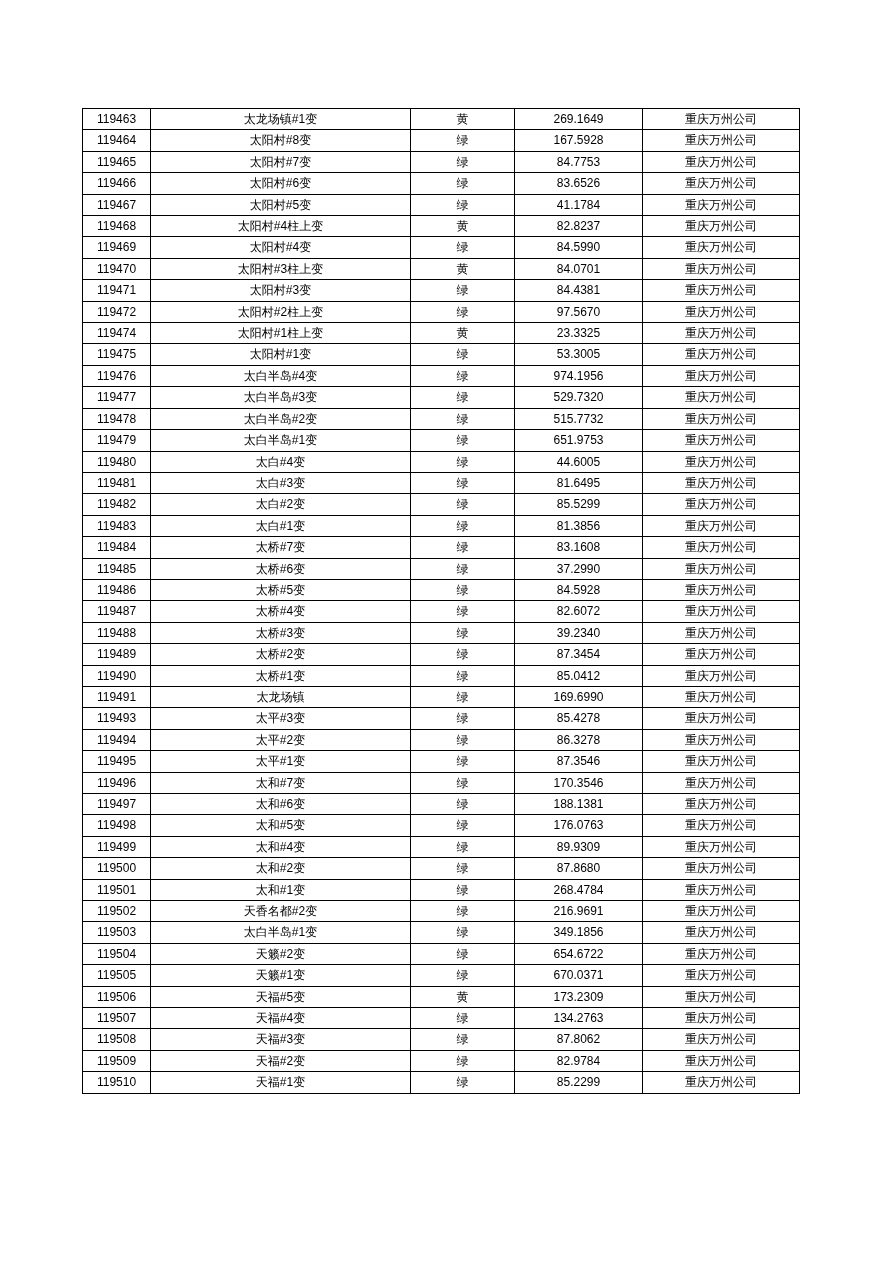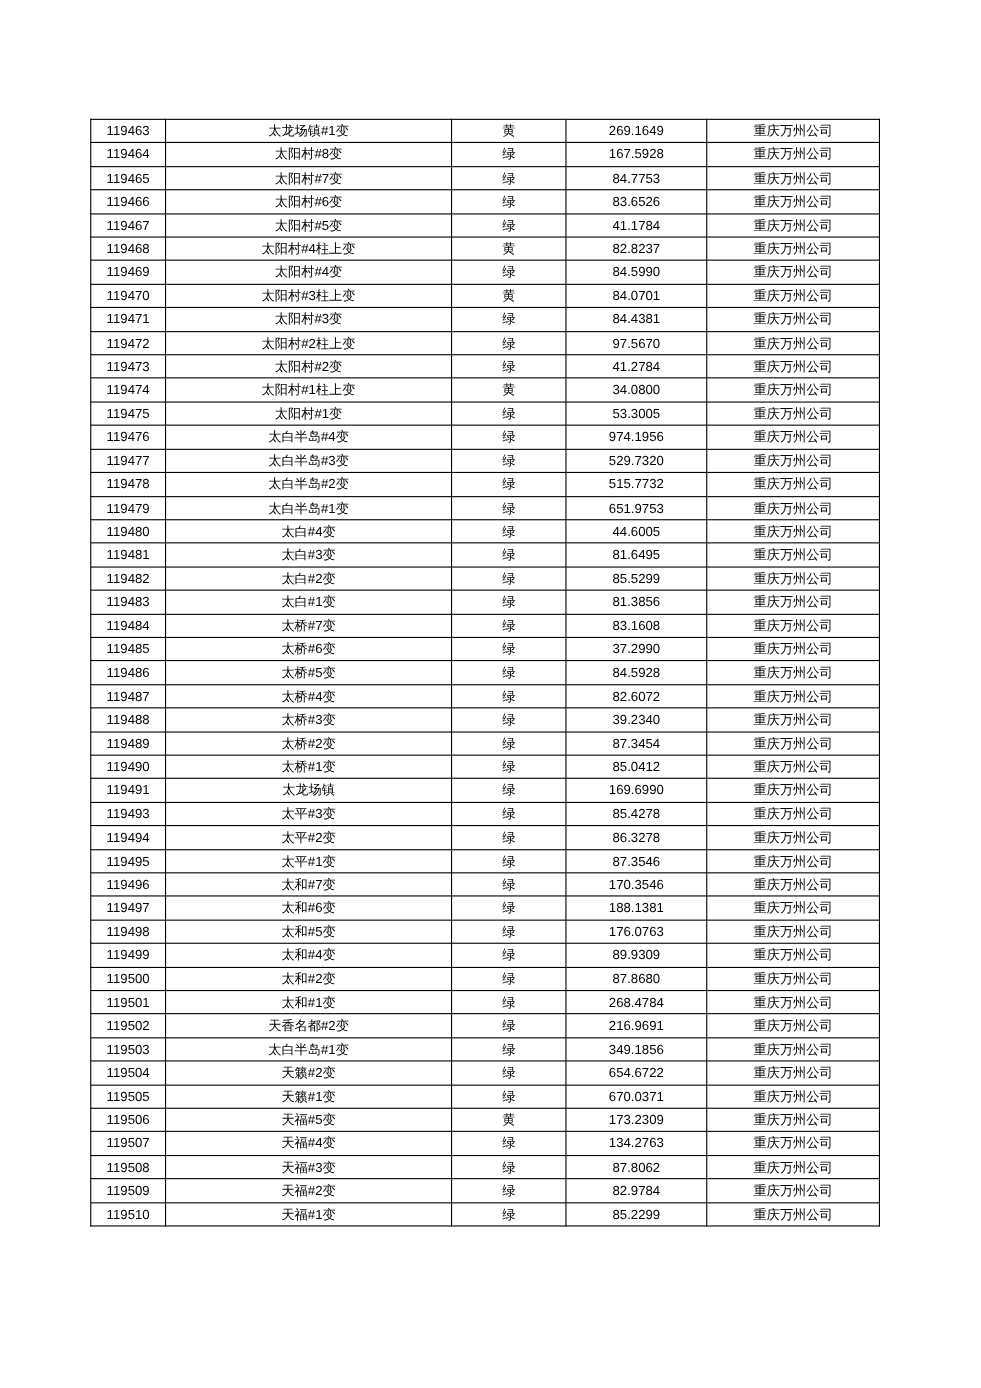--- a/index.html
+++ b/index.html
@@ -127,33 +127,26 @@
   </tr>
 
   <tr>
     <td>119472</td>
     <td>太阳村#2柱上变</td>
     <td>绿</td>
     <td>97.5670</td>
     <td>重庆万州公司</td>
   </tr>
 
-  <tr>
-    <td>119473</td>
-    <td>太阳村#2变</td>
-    <td>绿</td>
-    <td>41.2784</td>
-    <td>重庆万州公司</td>
-  </tr>
 
   <tr>
     <td>119474</td>
     <td>太阳村#1柱上变</td>
     <td>黄</td>
-    <td>34.0800</td>
+    <td>23.3325</td>
     <td>重庆万州公司</td>
   </tr>
 
   <tr>
     <td>119475</td>
     <td>太阳村#1变</td>
     <td>绿</td>
     <td>53.3005</td>
     <td>重庆万州公司</td>
   </tr>

